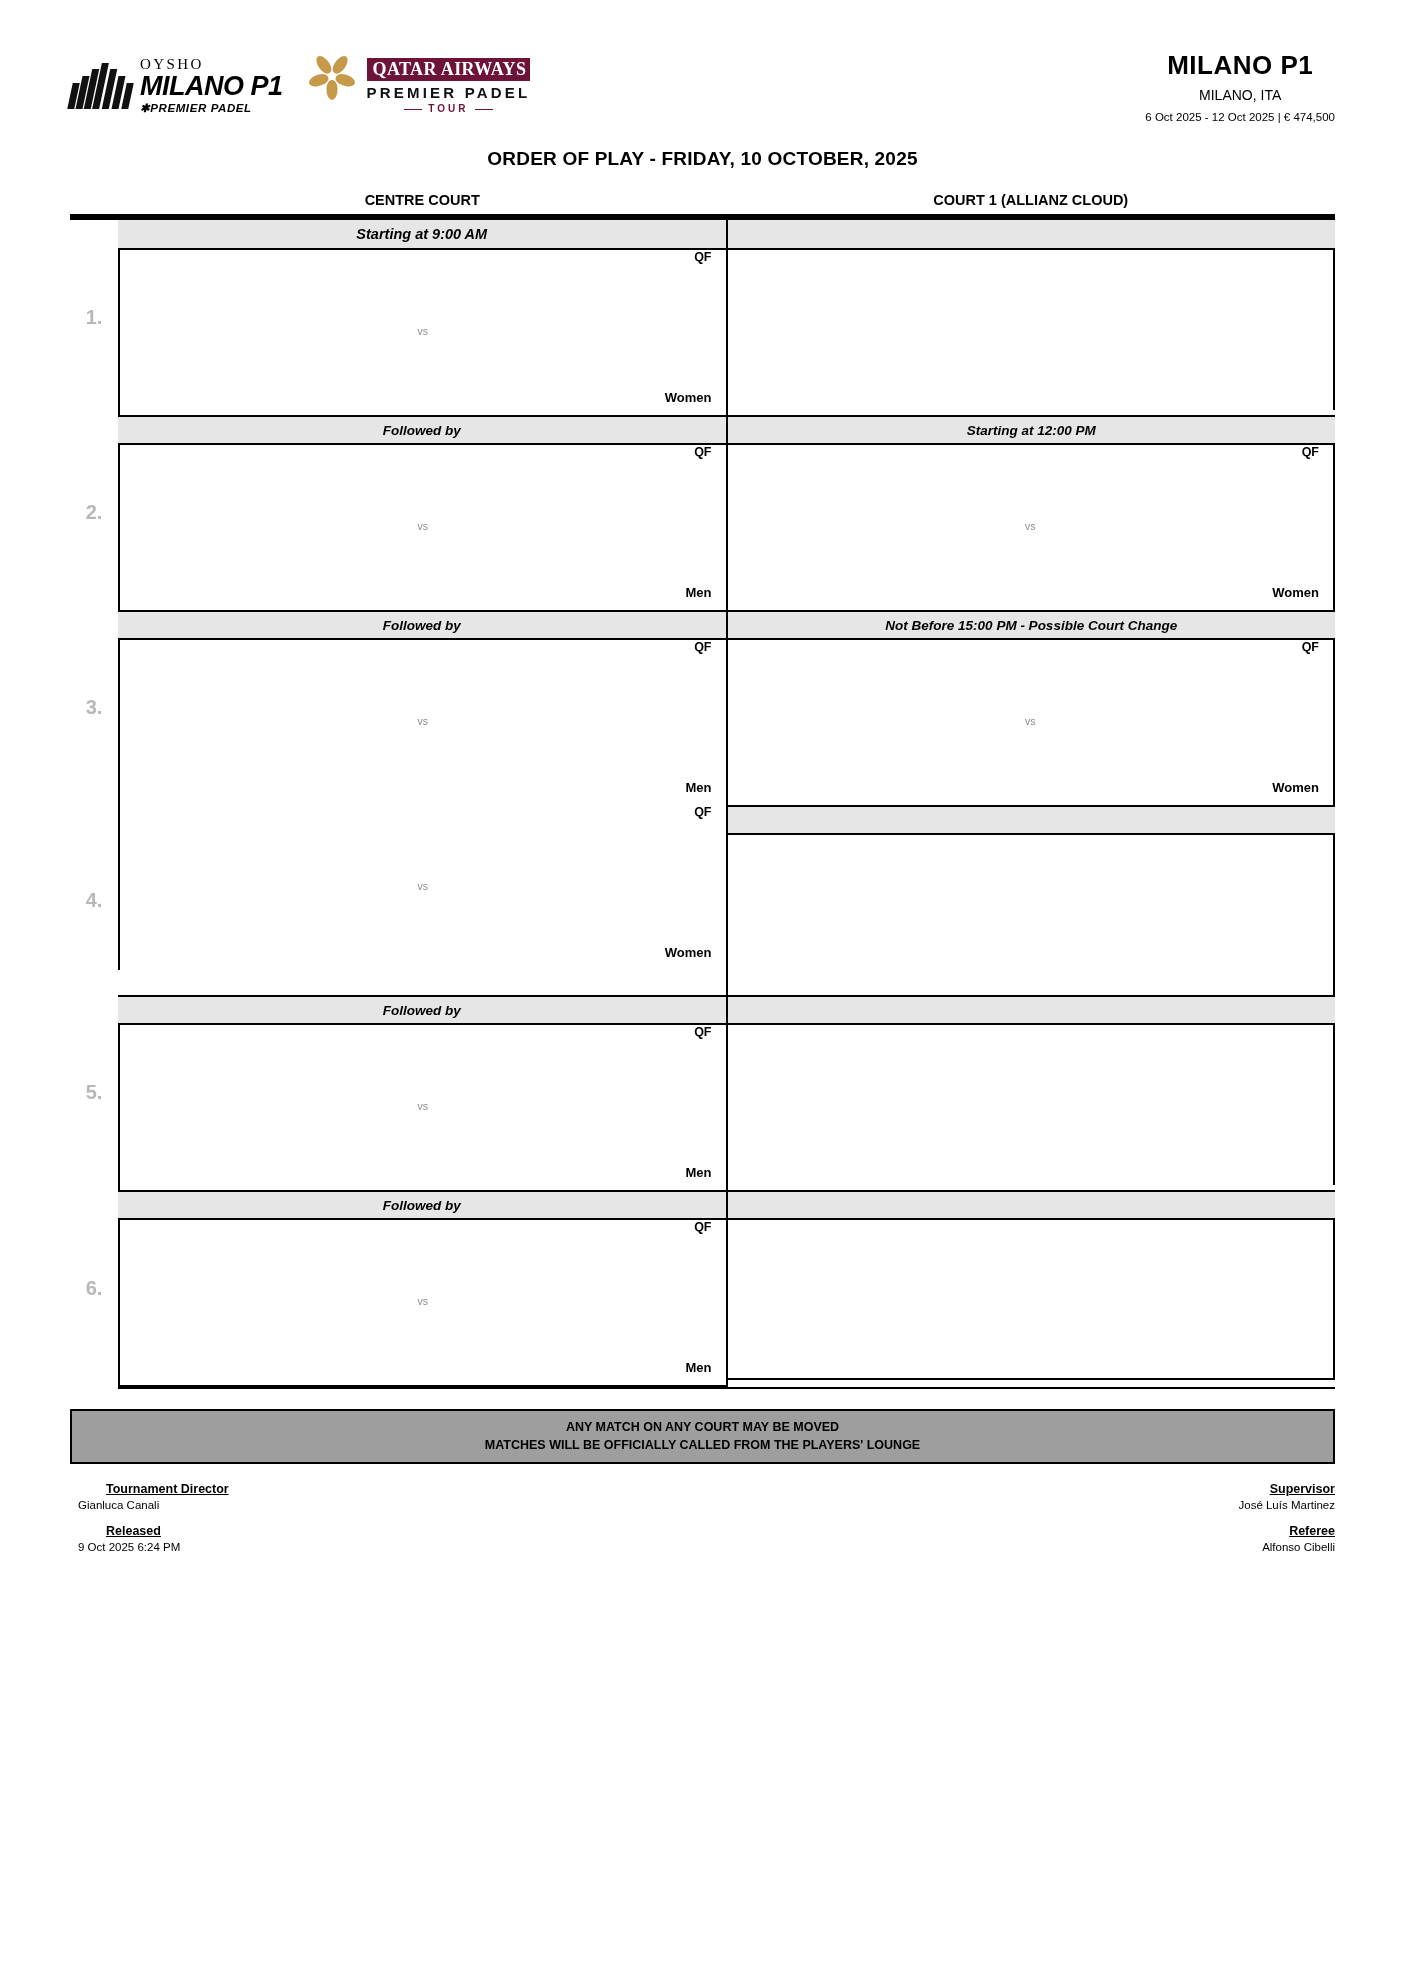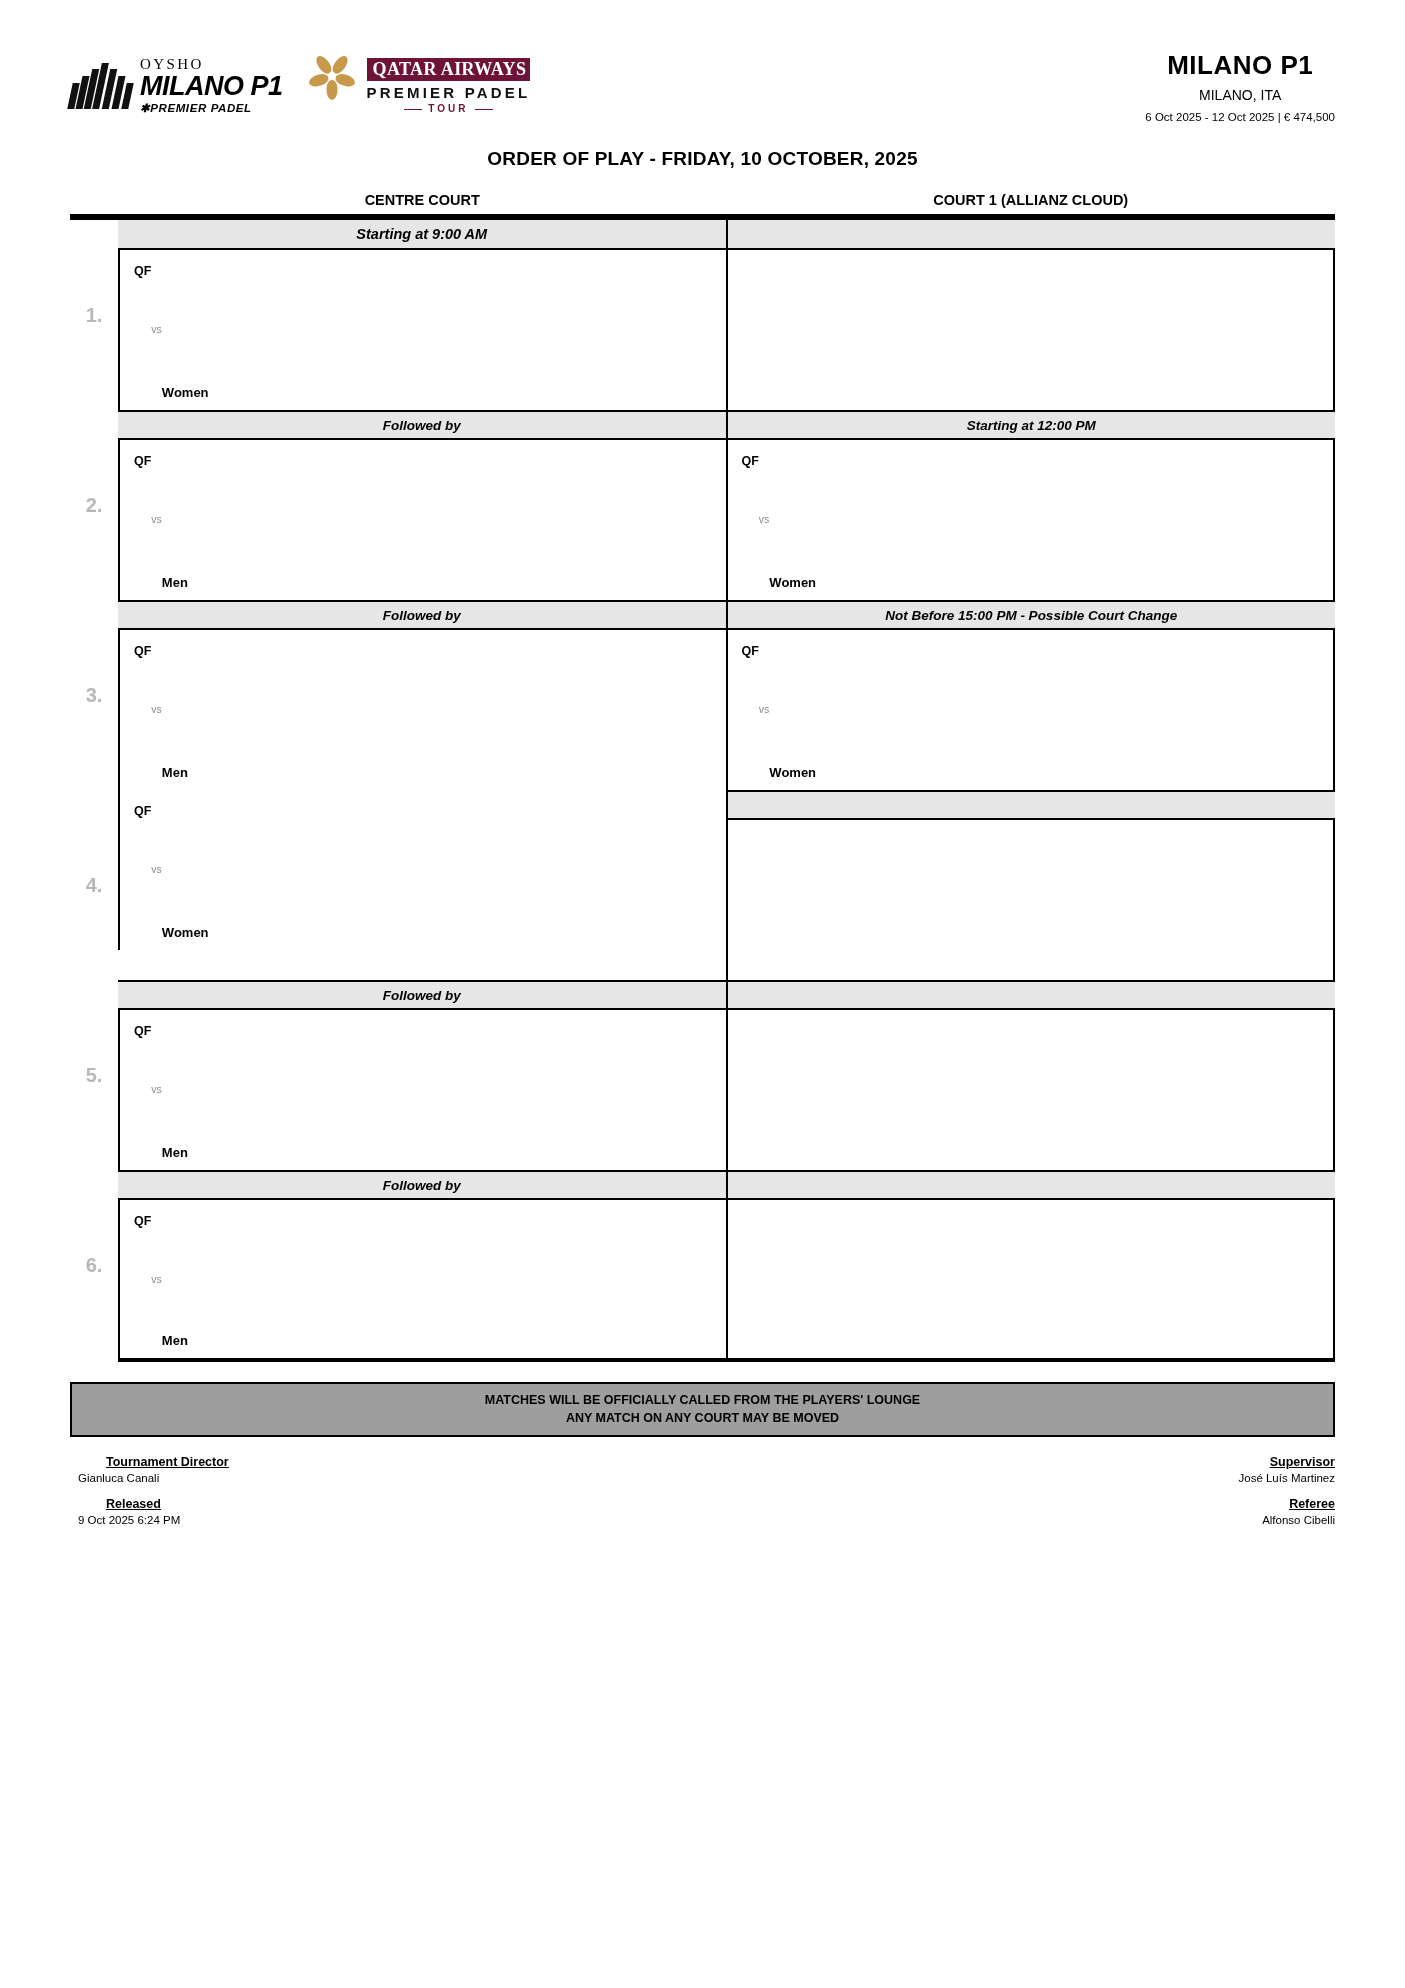--- a/index.html
+++ b/index.html
@@ -145,22 +145,22 @@
     border-bottom: 2px solid #000;
     height: 30px;
     display: flex; align-items: center; justify-content: center;
     font-size: 13.5px; font-style: italic; font-weight: bold;
   }
   .timebar.first { border-top: none; }
   .timebar.empty { background: #e6e6e6; }
 
   .matchcell {
     min-height: 160px;
-    padding: 14px 14px 8px 14px;
-    display: flex; flex-direction: row;
+    padding: 0 14px 8px 14px;
+    display: flex; flex-direction: column;
     border-left: 2px solid #000;
     border-right: 0;
   }
   .col.right .matchcell { border-left: 0; border-right: 2px solid #000; }
   .col.left .matchcell { border-right: 0; }
   .cols .col.right .timebar { border-left: 0; }
 
   .round { font-size: 12.5px; font-weight: bold; text-align: right; height: 16px; }
   .gender { font-size: 13px; font-weight: bold; text-align: right; margin-top: auto; height: 17px; }
 
@@ -412,22 +412,22 @@
           <div class="matchcell empty-cell"></div>
         </div>
       </div>
     </div>
   </div>
 <div class="grid-bottom">
     <div class="line"></div>
   </div>
 
 <div class="notice">
+  <div>ANY MATCH ON ANY COURT MAY BE MOVED</div>
   <div>MATCHES WILL BE OFFICIALLY CALLED FROM THE PLAYERS' LOUNGE</div>
-  <div>ANY MATCH ON ANY COURT MAY BE MOVED</div>
 </div>
 
 <div class="footer">
   <div class="fcol left">
     <div class="flabel">Tournament Director</div>
     <div class="fval">Gianluca Canali</div>
     <div class="fgap"></div>
     <div class="flabel">Released</div>
     <div class="fval">9 Oct 2025  6:24 PM</div>
   </div>

